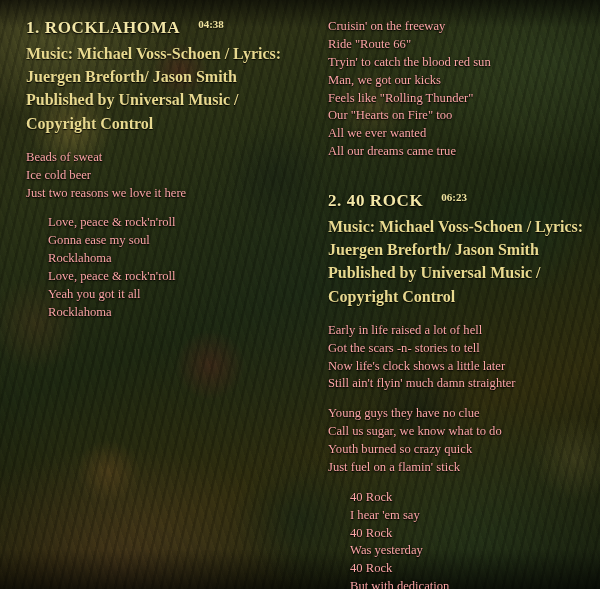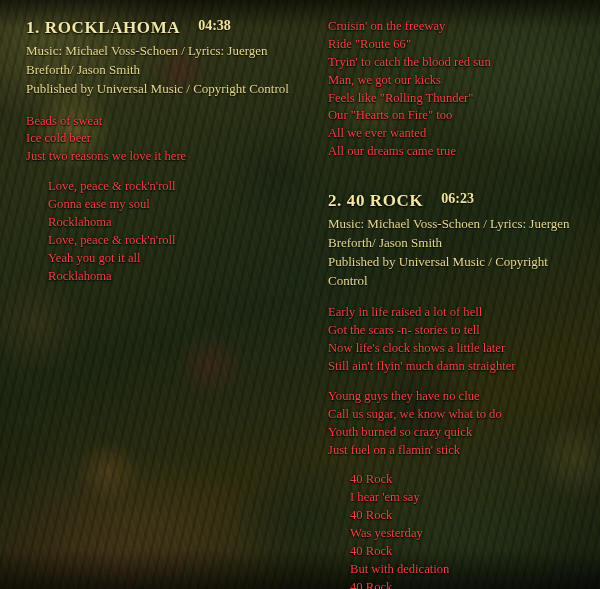--- a/index.html
+++ b/index.html
@@ -91,36 +91,37 @@
   .track-title {
     font-family: "Liberation Serif", serif;
     font-size: 17px;
     font-weight: bold;
     letter-spacing: 0.6px;
     color: #f3e7a6;
     text-shadow: 0 1px 1px rgba(0,0,0,0.85), 0 0 4px rgba(0,0,0,0.7);
     white-space: nowrap;
   }
   .track-time {
-    font-size: 14px;
+    font-size: 11px;
     font-weight: bold;
     color: #f0e49f;
     text-shadow: 0 1px 1px rgba(0,0,0,0.85);
   }
   .credits {
-    font-size: 13px;
+    font-size: 16px;
     line-height: 1.45;
     color: #e8d98f;
     text-shadow: 0 1px 1px rgba(0,0,0,0.9);
     margin-bottom: 14px;
+    font-weight: bold;
   }
   .stanza {
     font-size: 12.6px;
     line-height: 1.42;
-    color: #ef4444;
+    color: #fca5a5;
     text-shadow: 0 1px 1px rgba(0,0,0,0.9), 0 0 3px rgba(0,0,0,0.6);
     margin: 0 0 12px 0;
   }
   .stanza.indent {
     padding-left: 22px;
   }
   .track2-gap {
     height: 18px;
   }
 </style>

